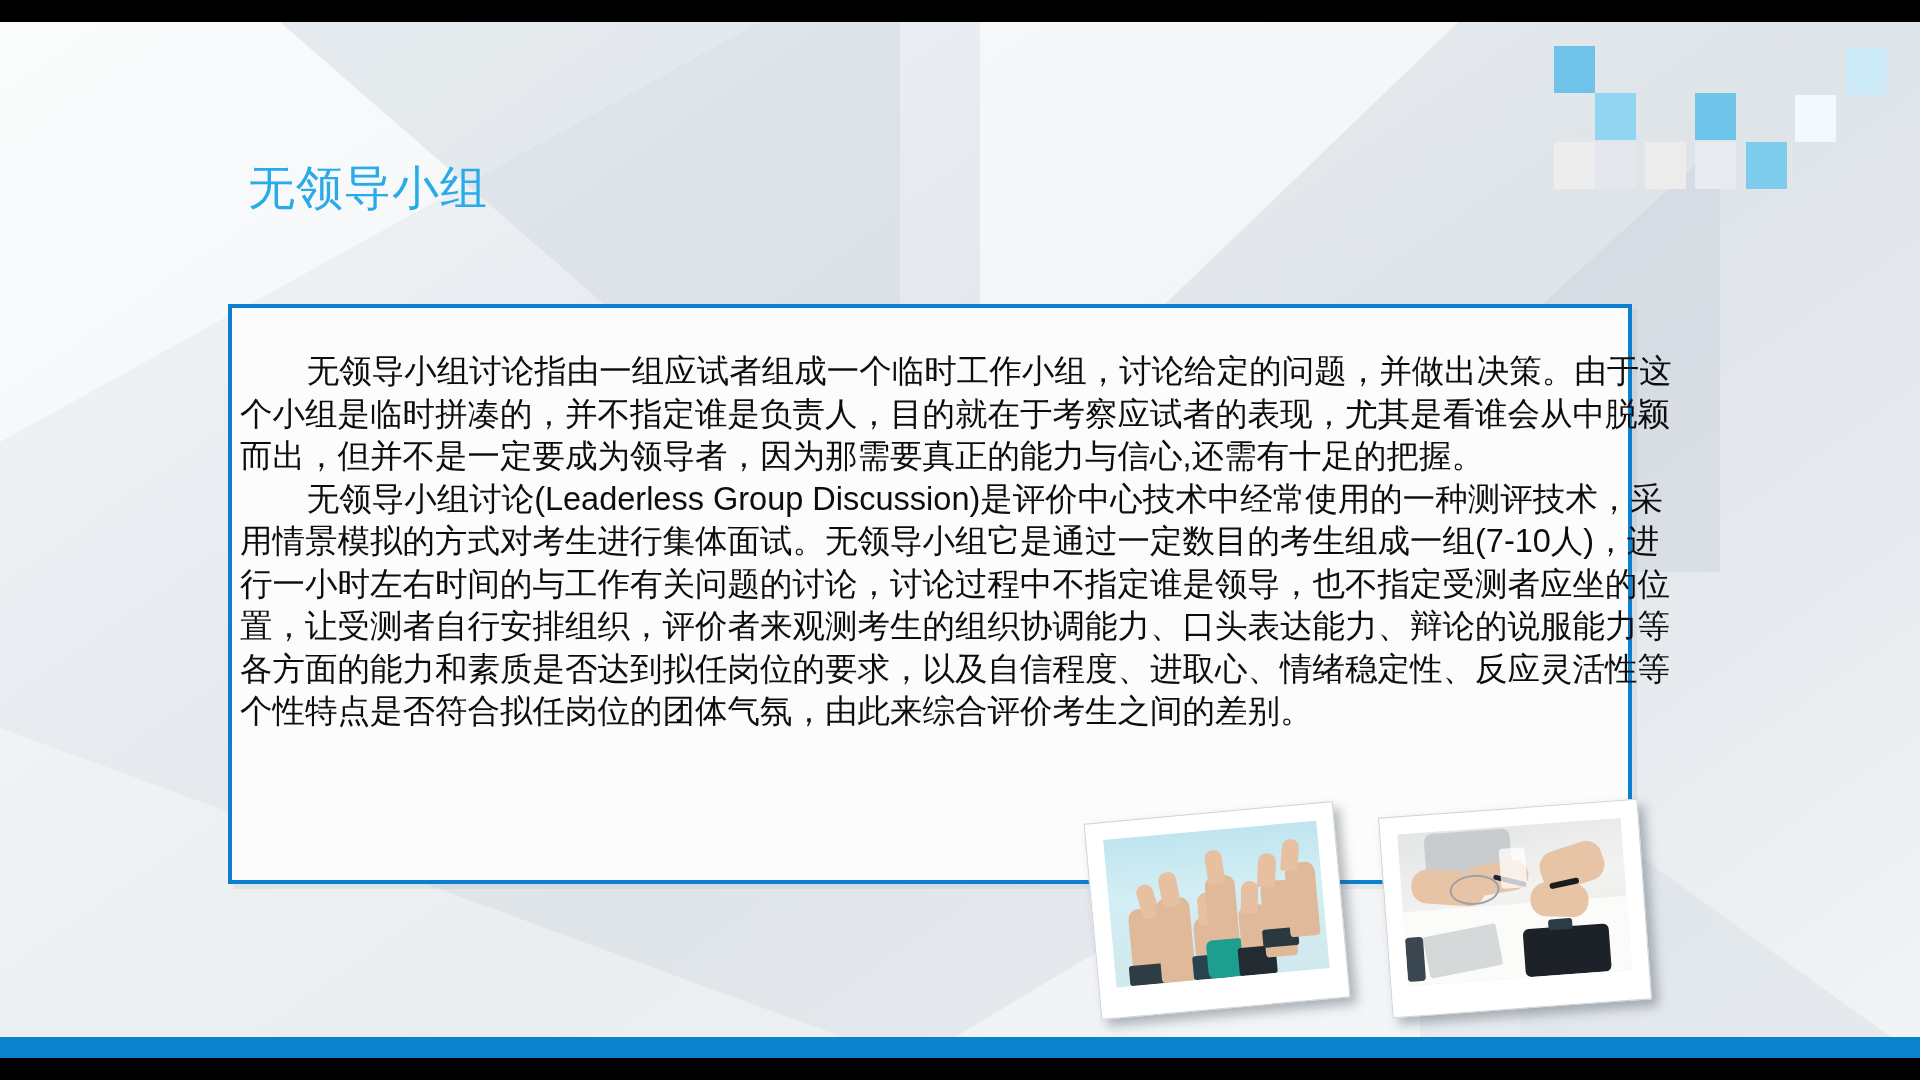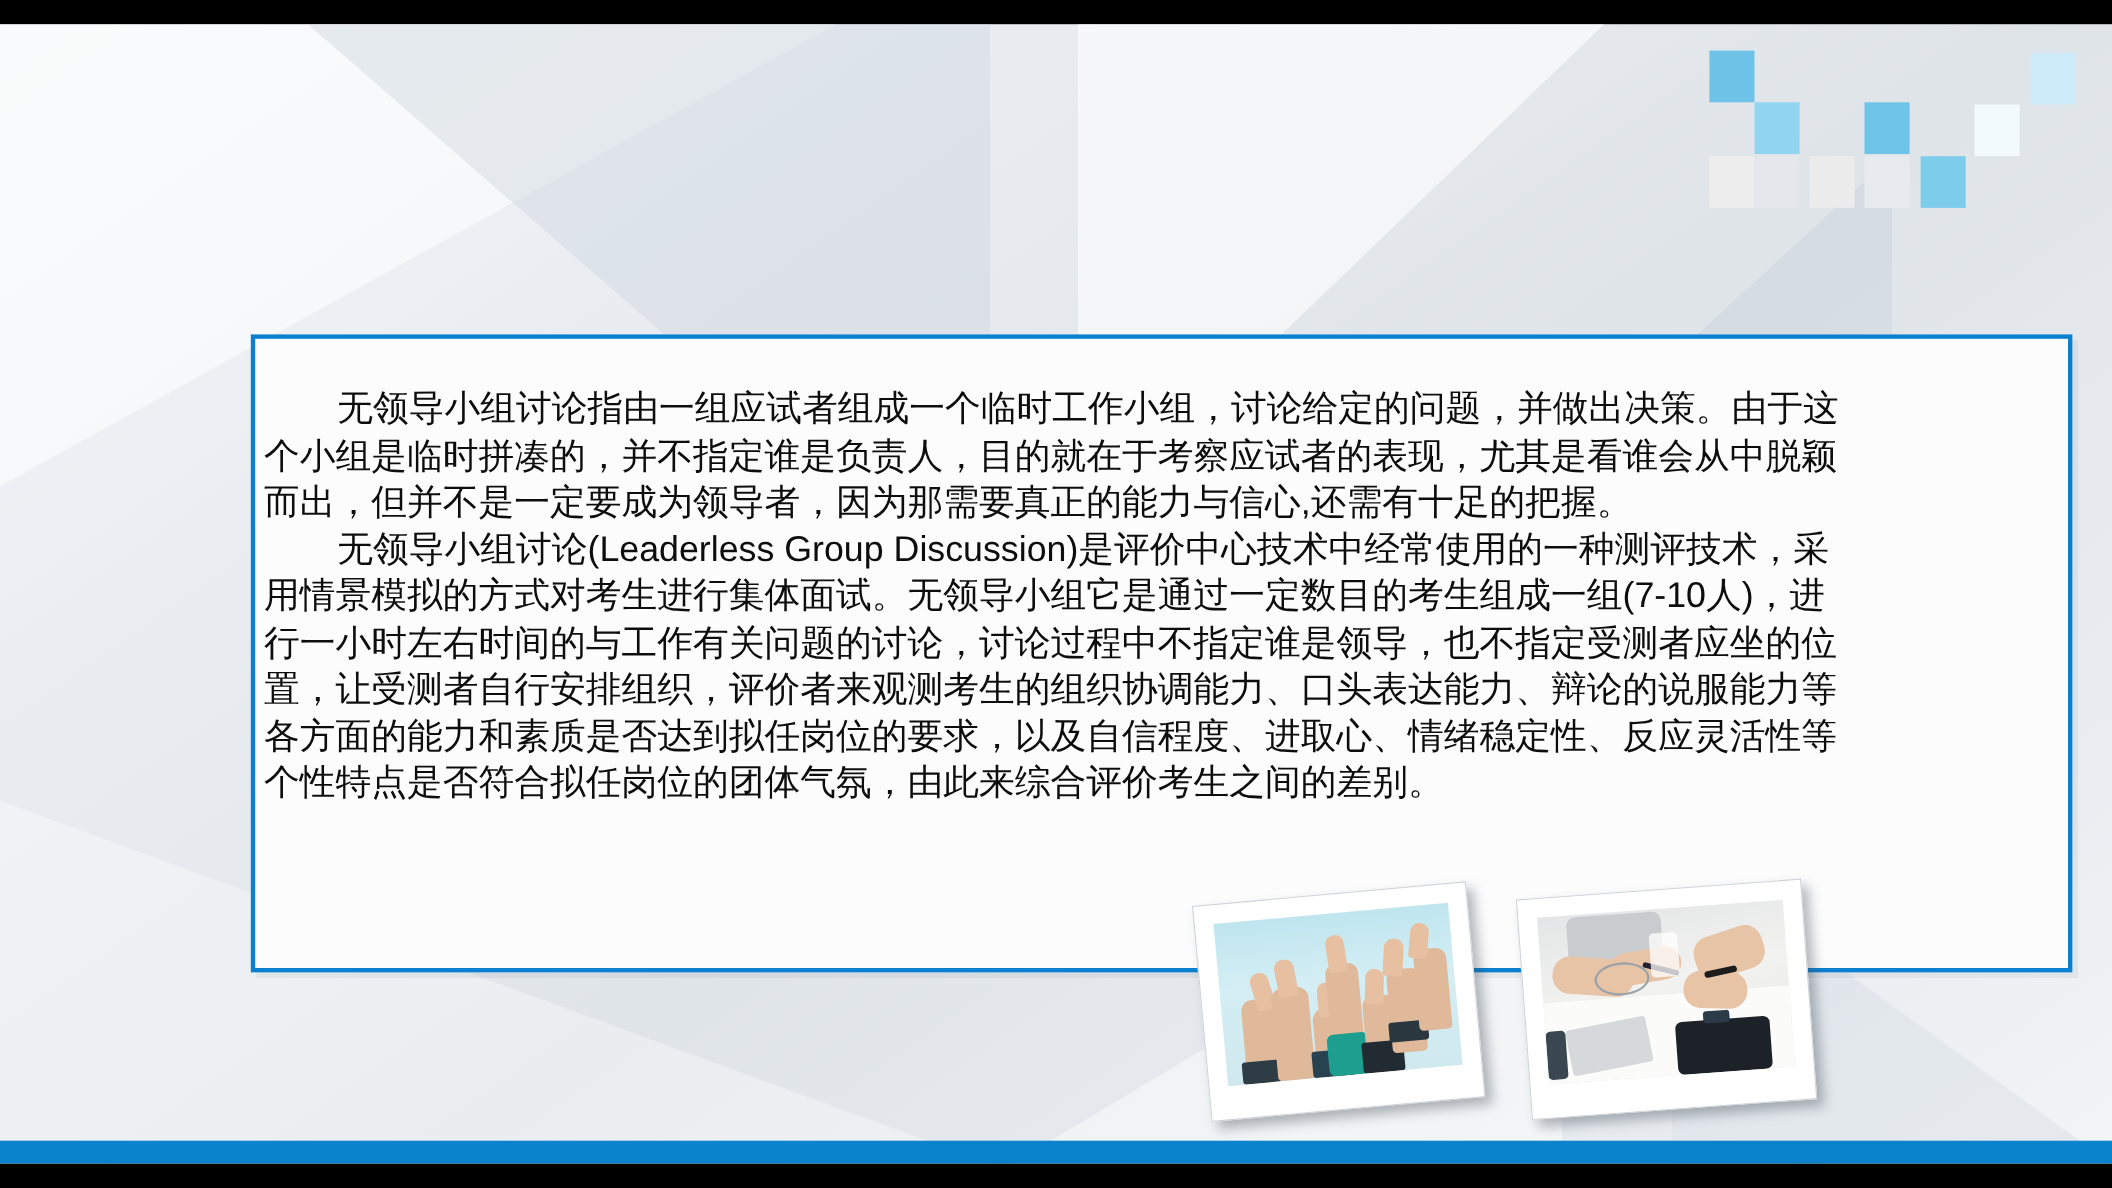--- a/index.html
+++ b/index.html
@@ -28,21 +28,21 @@
 
   
   #title{
     position:absolute;left:248px;top:142px;
     font-size:47px;letter-spacing:1px;line-height:1;
     white-space:nowrap;
   }
 
   
   #contentbox{
-    position:absolute;left:228px;top:282px;width:1656px;height:580px;
+    position:absolute;left:228px;top:282px;width:1404px;height:580px;
     background:#fcfcfc;
     border:4px solid #0b80d0;
     box-sizing:border-box;
     box-shadow:5px 5px 0 rgba(120,130,140,.10);
   }
   #bodytext{
     position:absolute;left:8px;top:42px;width:1448px;
     font-size:32.5px;line-height:42.5px;color:#0d0d0d;
     letter-spacing:0px;
   }
@@ -100,20 +100,21 @@
       <div class="sq" style="left: 155px; top: 71px; background: rgb(111, 196, 233);"></div>
       <div class="sq" style="left: 206px; top: 120px; background: rgb(126, 204, 236);"></div>
       <div class="sq" style="left: 306px; top: 26px; background: rgb(205, 235, 249);"></div>
       <div class="sq" style="left: 255px; top: 73px; background: rgb(242, 250, 254);"></div>
       <div class="sq" style="left: 14px; top: 120px; background: rgb(237, 237, 237);"></div>
       <div class="sq" style="left: 55px; top: 120px; background: rgb(228, 232, 236);"></div>
       <div class="sq" style="left: 105px; top: 120px; background: rgb(236, 236, 236);"></div>
       <div class="sq" style="left: 155px; top: 120px; background: rgb(231, 235, 239);"></div>
     </div>
 
+  <div id="title" style="color: rgb(41, 171, 232);">无领导小组</div>
 
   <div id="contentbox" style="border-color: rgb(11, 128, 208);">
     <div id="bodytext">
         <p class="indent">无领导小组讨论指由一组应试者组成一个临时工作小组，讨论给定的问题，并做出决策。由于这个小组是临时拼凑的，并不指定谁是负责人，目的就在于考察应试者的表现，尤其是看谁会从中脱颖而出，但并不是一定要成为领导者，因为那需要真正的能力与信心,还需有十足的把握。</p>
         <p class="indent">无领导小组讨论(Leaderless Group Discussion)是评价中心技术中经常使用的一种测评技术，采用情景模拟的方式对考生进行集体面试。无领导小组它是通过一定数目的考生组成一组(7-10人)，进行一小时左右时间的与工作有关问题的讨论，讨论过程中不指定谁是领导，也不指定受测者应坐的位置，让受测者自行安排组织，评价者来观测考生的组织协调能力、口头表达能力、辩论的说服能力等各方面的能力和素质是否达到拟任岗位的要求，以及自信程度、进取心、情绪稳定性、反应灵活性等个性特点是否符合拟任岗位的团体气氛，由此来综合评价考生之间的差别。</p>
       </div>
   </div>
 
   <div class="photo" id="photo1">
     <div class="inner">

